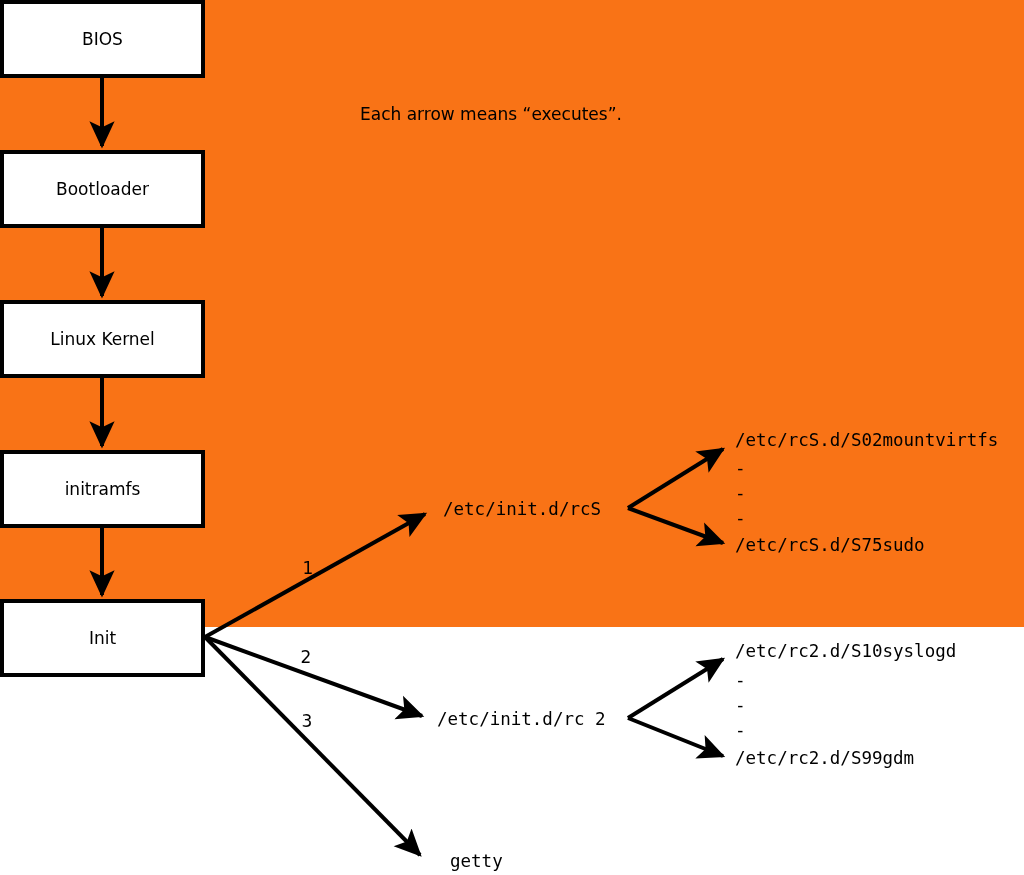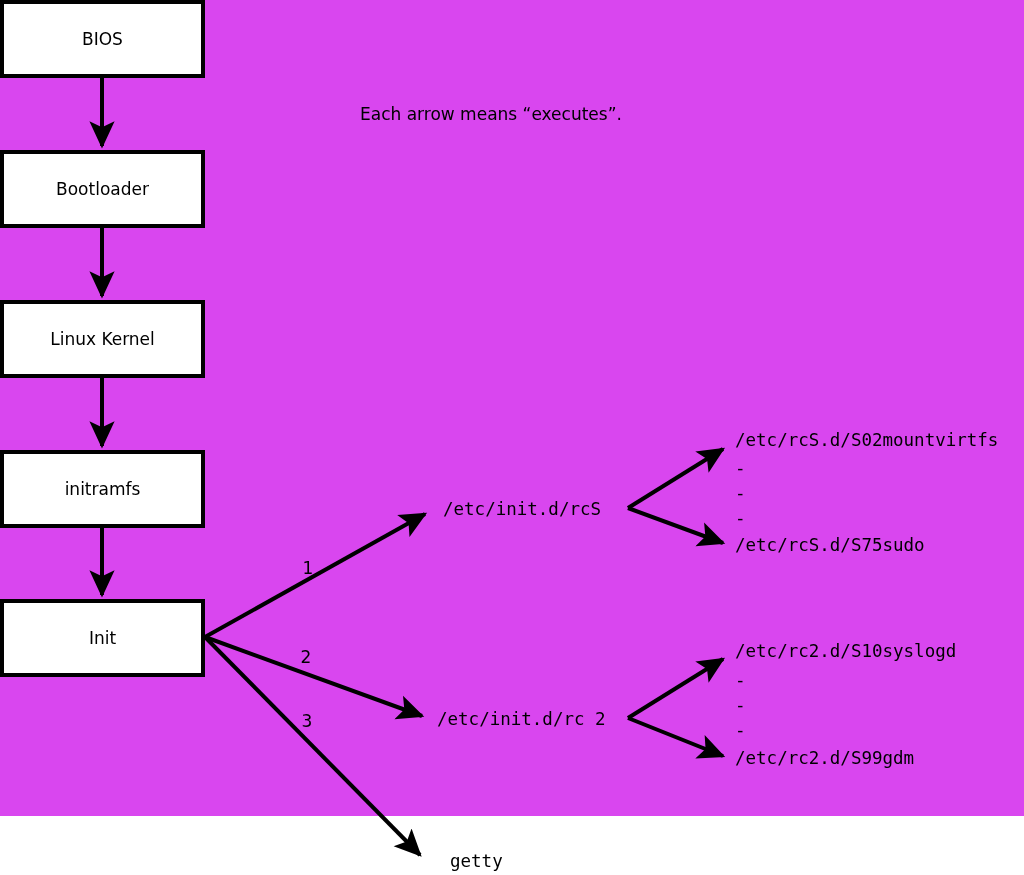--- a/index.html
+++ b/index.html
@@ -9,22 +9,22 @@
   }
   body {
     width: 1024px;
     height: 875px;
     overflow: hidden;
     font-family: "DejaVu Sans", sans-serif;
   }
   #diagram-root {
     position: relative;
     width: 1024px;
-    height: 816px;
-    background: #d946ef;
+    height: 627px;
+    background: #f97316;
   }
   svg#boot-diagram {
     display: block;
     width: 1024px;
     height: 875px;
   }
   .box-rect {
     fill: #ffffff;
     stroke: #000000;
     stroke-width: 4;

